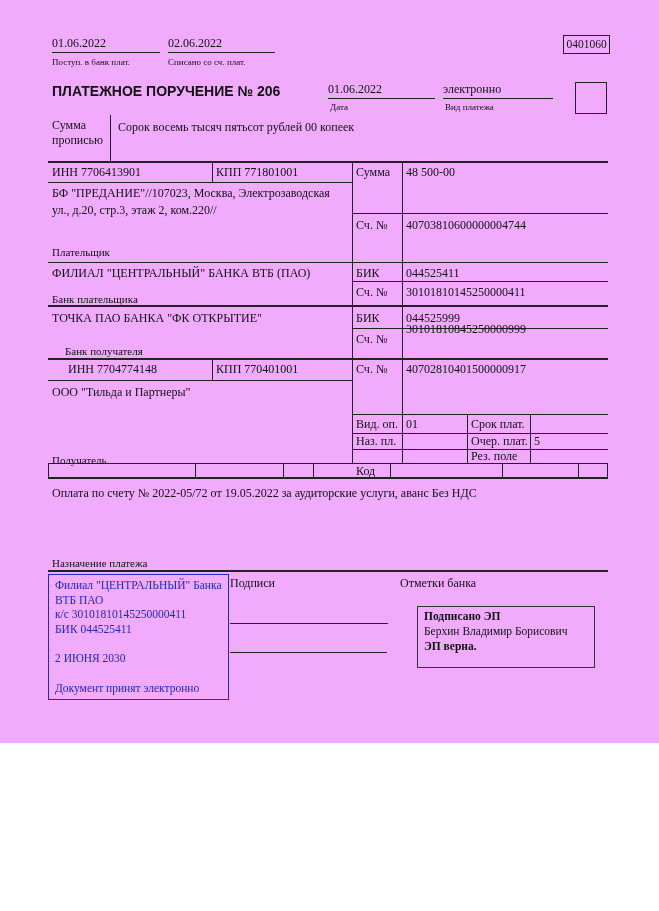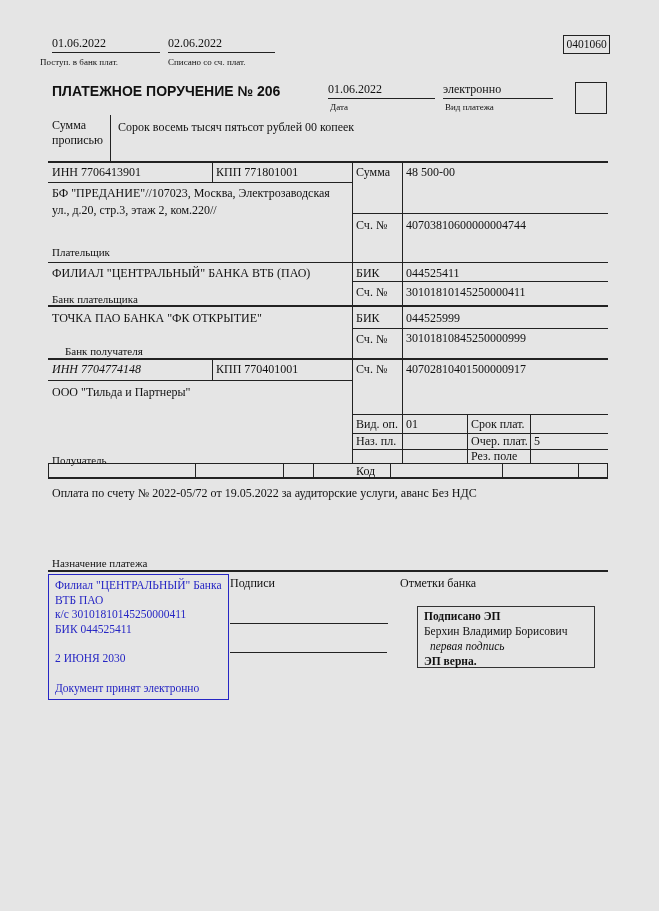--- a/index.html
+++ b/index.html
@@ -1,16 +1,16 @@
 <!DOCTYPE html>
 <html><head>
 <meta charset="utf-8">
 <style>
   html,body{margin:0;padding:0;background:#fff;}
-  .page{position:relative;width:659px;height:911px;background:#e5e5e5;
+  .page{position:relative;width:659px;height:743px;background:#f0abfc;
         font-family:"Liberation Serif",serif;color:#111;overflow:hidden;}
   .abs{position:absolute;}
   .t12{font-size:12px;line-height:15px;}
   .t11{font-size:11px;line-height:13px;}
   .t9{font-size:9px;line-height:11px;}
   .hl{position:absolute;background:#222;height:1px;}
   .hl2{position:absolute;background:#222;height:2px;}
   .vl{position:absolute;background:#222;width:1px;}
   .uline{position:absolute;border-bottom:1px solid #222;}
   .title{font-family:"Liberation Sans",sans-serif;font-weight:bold;font-size:14px;}
@@ -25,21 +25,21 @@
   .bold{font-weight:bold;}
   .ital{font-style:italic;}
   .table{position:absolute;left:48px;top:161px;width:560px;height:318px;}
 </style>
 </head>
 <body>
 
 <div class="page">
 
   <div class="uline t12" style="left:52px;top:36px;width:108px;height:16px;">01.06.2022</div>
-  <div class="abs t9" style="left:40px;top:57px;">Поступ. в банк плат.</div>
+  <div class="abs t9" style="left:52px;top:57px;">Поступ. в банк плат.</div>
   <div class="uline t12" style="left:168px;top:36px;width:107px;height:16px;">02.06.2022</div>
   <div class="abs t9" style="left:168px;top:57px;">Списано со сч. плат.</div>
   <div class="codebox" style="left:563px;top:35px;width:45px;height:17px;">0401060</div>
 
   <div class="abs title" style="left:52px;top:83px;">ПЛАТЕЖНОЕ ПОРУЧЕНИЕ № 206</div>
   <div class="uline t12" style="left:328px;top:82px;width:107px;height:16px;">01.06.2022</div>
   <div class="abs t9" style="left:330px;top:102px;">Дата</div>
   <div class="uline t12" style="left:443px;top:82px;width:110px;height:16px;">электронно</div>
   <div class="abs t9" style="left:445px;top:102px;text-align:right;">Вид платежа</div>
   <div class="abs" style="left:575px;top:82px;width:30px;height:30px;border:1px solid #222;"></div>
@@ -94,24 +94,24 @@
     <div class="abs t12" style="left:308px;top:105px;">БИК</div>
     <div class="abs t12" style="left:358px;top:105px;">044525411</div>
     <div class="abs t12" style="left:308px;top:124px;">Сч. №</div>
     <div class="abs t12" style="left:358px;top:124px;">30101810145250000411</div>
     <div class="abs t11" style="left:4px;top:132px;">Банк плательщика</div>
 
     <div class="abs t12" style="left:4px;top:150px;">ТОЧКА ПАО БАНКА "ФК ОТКРЫТИЕ"</div>
     <div class="abs t12" style="left:308px;top:150px;">БИК</div>
     <div class="abs t12" style="left:358px;top:150px;">044525999</div>
     <div class="abs t12" style="left:308px;top:171px;">Сч. №</div>
-    <div class="abs t12" style="left:358px;top:170px;text-align:center;">30101810845250000999</div>
+    <div class="abs t12" style="left:358px;top:161px;text-align:center;">30101810845250000999</div>
     <div class="abs t11" style="left:17px;top:184px;">Банк получателя</div>
 
-    <div class="abs t12" style="left:4px;top:201px;font-style:italic;">ИНН 7704774148</div>
+    <div class="abs t12" style="left:20px;top:201px;">ИНН 7704774148</div>
     <div class="abs t12" style="left:168px;top:201px;">КПП 770401001</div>
     <div class="abs t12" style="left:308px;top:201px;">Сч. №</div>
     <div class="abs t12" style="left:358px;top:201px;">40702810401500000917</div>
     <div class="abs t12" style="left:4px;top:224px;width:296px;">ООО "Тильда и Партнеры"</div>
     <div class="abs t11" style="left:4px;top:293px;">Получатель</div>
 
     <div class="abs t12" style="left:308px;top:256px;">Вид. оп.</div>
     <div class="abs t12" style="left:358px;top:256px;">01</div>
     <div class="abs t12" style="left:423px;top:256px;">Срок плат.</div>
     <div class="abs t12" style="left:308px;top:273px;">Наз. пл.</div>
@@ -135,17 +135,16 @@
 
   <div class="abs t12 center" style="left:230px;top:576px;width:158px;">Подписи</div>
   <div class="abs t12 center" style="left:400px;top:576px;width:196px;">Отметки банка</div>
 
   <div class="hl" style="left:230px;top:623px;width:158px;"></div>
   <div class="hl" style="left:230px;top:652px;width:157px;"></div>
 
   <div class="esign">
     <div class="bold center">Подписано ЭП</div>
     <div>Берхин Владимир Борисович</div>
-    <div class="ital" style="padding-left:6px;">первая подпись</div>
     <div class="bold center">ЭП верна.</div>
   </div>
 
 </div>
 
 </body></html>

